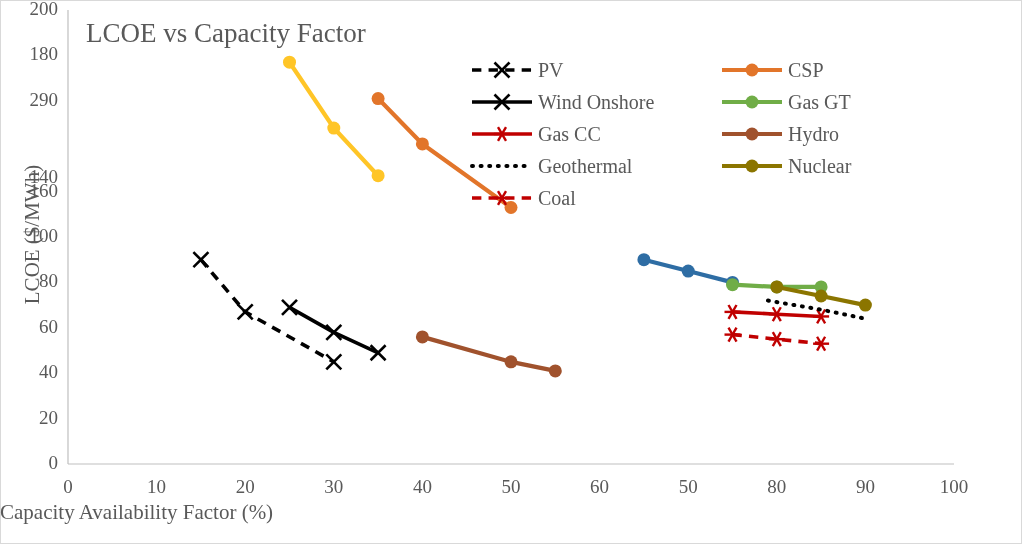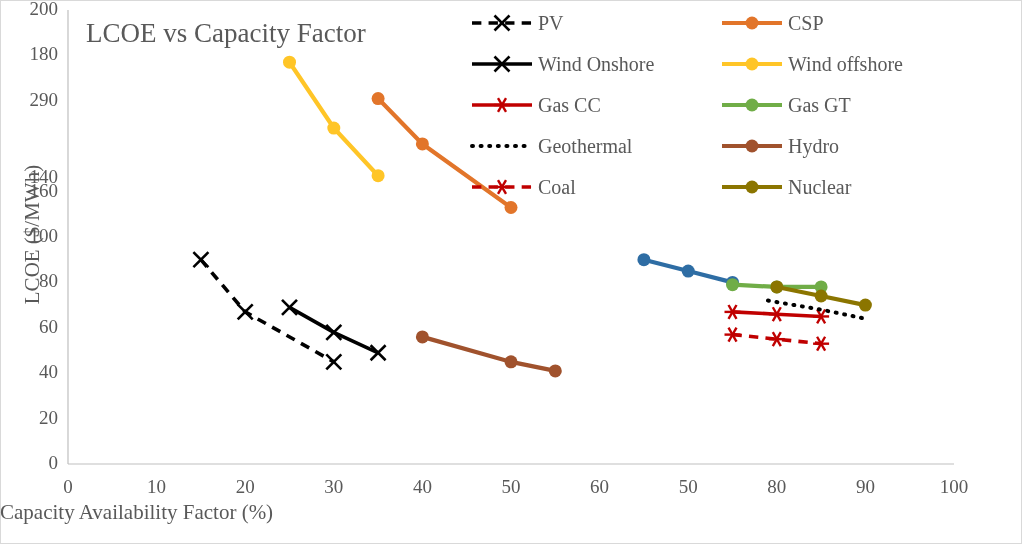--- a/index.html
+++ b/index.html
@@ -69,21 +69,22 @@
     left:470px;top:10px;
     width:540px;
     display:flex;
     flex-direction:row;
     gap:0px;
     font-family:"Liberation Serif", serif;
   }
   .legend-col{
     display:flex;
     flex-direction:column;
-    gap:16px;
+    gap:7px;
+    margin-top:47px;
   }
   .legend-col.col1{ width:250px; }
   .legend-col.col2{ width:260px; }
   .legend-item{
     display:flex;
     flex-direction:row;
     align-items:center;
     height:25px;
   }
   .legend-swatch{
@@ -272,27 +273,20 @@
     <div class="legend-col col2">
         <div class="legend-item">
           <div class="legend-swatch"><svg width="64" height="22">
               <path d="M2 11 L62 11" fill="none" stroke="#E2752A" stroke-width="4.2" stroke-linecap="butt"></path>
               <circle cx="32" cy="11" r="6.5" fill="#E2752A" stroke="none"></circle>
             </svg></div>
           <span class="legend-label">CSP</span>
         </div>
         <div class="legend-item">
           <div class="legend-swatch"><svg width="64" height="22">
-              <path d="M2 11 L62 11" fill="none" stroke="#FFC527" stroke-width="4.2" stroke-linecap="butt"></path>
-              <circle cx="32" cy="11" r="6.5" fill="#FFC527" stroke="none"></circle>
-            </svg></div>
-          <span class="legend-label">Wind offshore</span>
-        </div>
-        <div class="legend-item">
-          <div class="legend-swatch"><svg width="64" height="22">
               <path d="M2 11 L62 11" fill="none" stroke="#70AD47" stroke-width="4.2" stroke-linecap="butt"></path>
               <circle cx="32" cy="11" r="6.5" fill="#70AD47" stroke="none"></circle>
             </svg></div>
           <span class="legend-label">Gas GT</span>
         </div>
         <div class="legend-item">
           <div class="legend-swatch"><svg width="64" height="22">
               <path d="M2 11 L62 11" fill="none" stroke="#A0522D" stroke-width="4.2" stroke-linecap="butt"></path>
               <circle cx="32" cy="11" r="6.5" fill="#A0522D" stroke="none"></circle>
             </svg></div>

